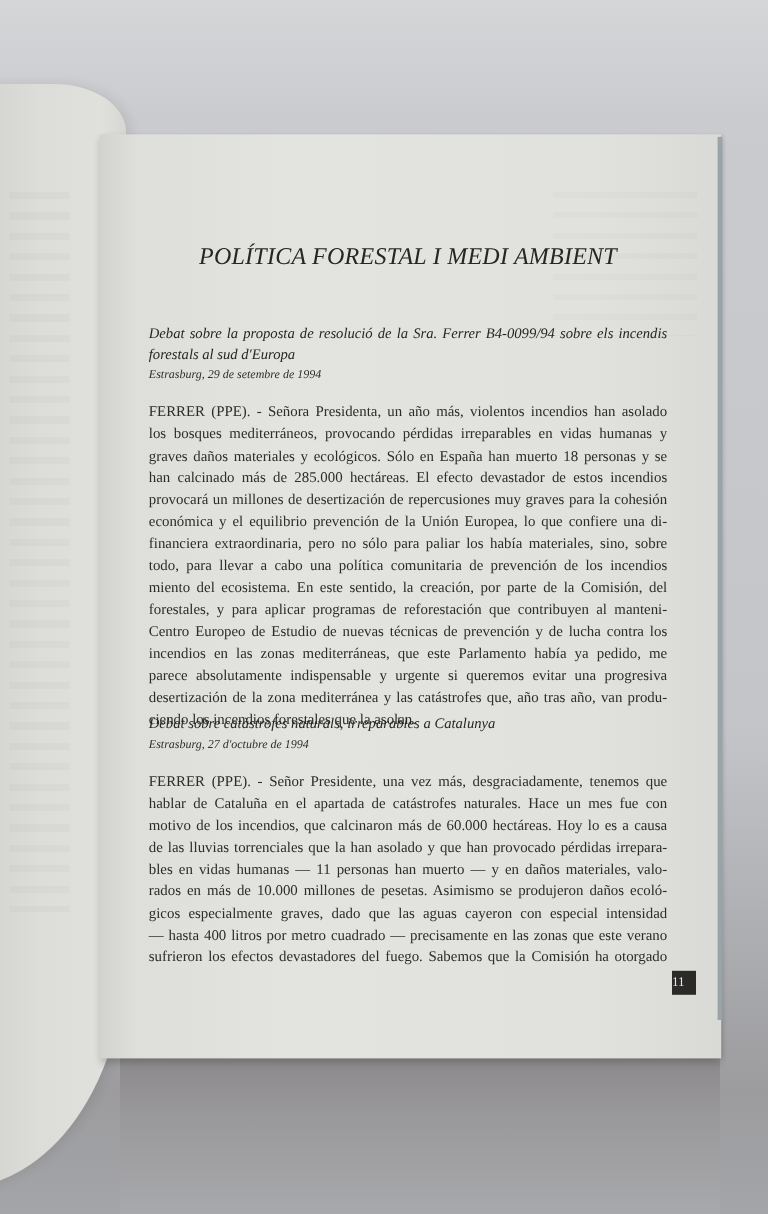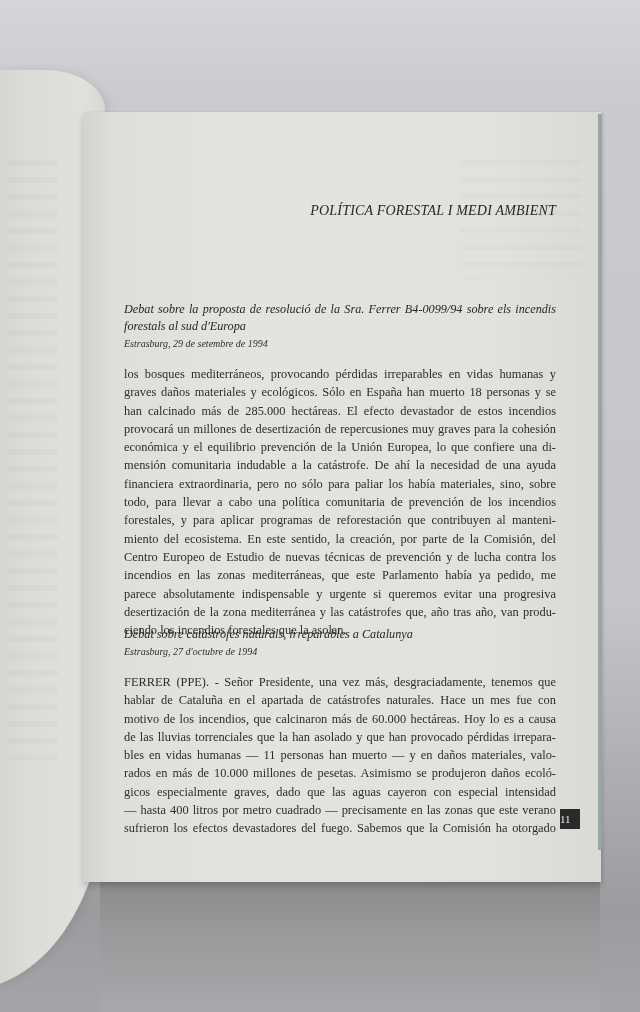--- a/index.html
+++ b/index.html
@@ -71,33 +71,32 @@
       left: 41px;
       top: 0;
       width: 432px;
       color: #2a2a2a;
     }
     .page-title {
       position: absolute;
       top: 91px;
       left: 0;
       width: 432px;
-      text-align: right;
+      text-align: center;
       font-style: italic;
-      font-size: 14px;
+      font-size: 20px;
       letter-spacing: 0.2px;
       color: #262626;
       margin: 0;
       font-weight: normal;
     }
     .section {
       position: absolute;
       left: 0;
       width: 432px;
-      margin-top: 31px;
     }
     .section-heading {
       font-style: italic;
       font-size: 12.2px;
       line-height: 17px;
       margin: 0;
       font-weight: normal;
       color: #262626;
     }
     .section-date {
@@ -153,30 +152,30 @@
   <div class="content">
     <h1 class="page-title">POLÍTICA FORESTAL I MEDI AMBIENT</h1>
 
     <div class="section" style="top:158px;">
       <h2 class="section-heading">
         <span class="line">Debat sobre la proposta de resolució de la Sra. Ferrer B4-0099/94 sobre els incendis</span>
         <span class="line last">forestals al sud d'Europa</span>
       </h2>
       <p class="section-date">Estrasburg, 29 de setembre de 1994</p>
       <div class="section-body">
+        <span class="line">FERRER (PPE). - Señora Presidenta, un año más, violentos incendios han asolado</span>
         <span class="line">los bosques mediterráneos, provocando pérdidas irreparables en vidas humanas y</span>
         <span class="line">graves daños materiales y ecológicos. Sólo en España han muerto 18 personas y se</span>
         <span class="line">han calcinado más de 285.000 hectáreas. El efecto devastador de estos incendios</span>
         <span class="line">provocará un millones de desertización de repercusiones muy graves para la cohesión</span>
         <span class="line">económica y el equilibrio prevención de la Unión Europea, lo que confiere una di-</span>
-        <span class="line">mensión comunitaria indudable a la catástrofe. De ahí la necesidad de una ayuda</span>
         <span class="line">financiera extraordinaria, pero no sólo para paliar los había materiales, sino, sobre</span>
         <span class="line">todo, para llevar a cabo una política comunitaria de prevención de los incendios</span>
+        <span class="line">miento del ecosistema. En este sentido, la creación, por parte de la Comisión, del</span>
         <span class="line">forestales, y para aplicar programas de reforestación que contribuyen al manteni-</span>
-        <span class="line">miento del ecosistema. En este sentido, la creación, por parte de la Comisión, del</span>
         <span class="line">Centro Europeo de Estudio de nuevas técnicas de prevención y de lucha contra los</span>
         <span class="line">incendios en las zonas mediterráneas, que este Parlamento había ya pedido, me</span>
         <span class="line">parece absolutamente indispensable y urgente si queremos evitar una progresiva</span>
         <span class="line">desertización de la zona mediterránea y las catástrofes que, año tras año, van produ-</span>
         <span class="line last">ciendo los incendios forestales que la asolan.</span>
       </div>
     </div>
 
     <div class="section" style="top:483px;">
       <h2 class="section-heading">

